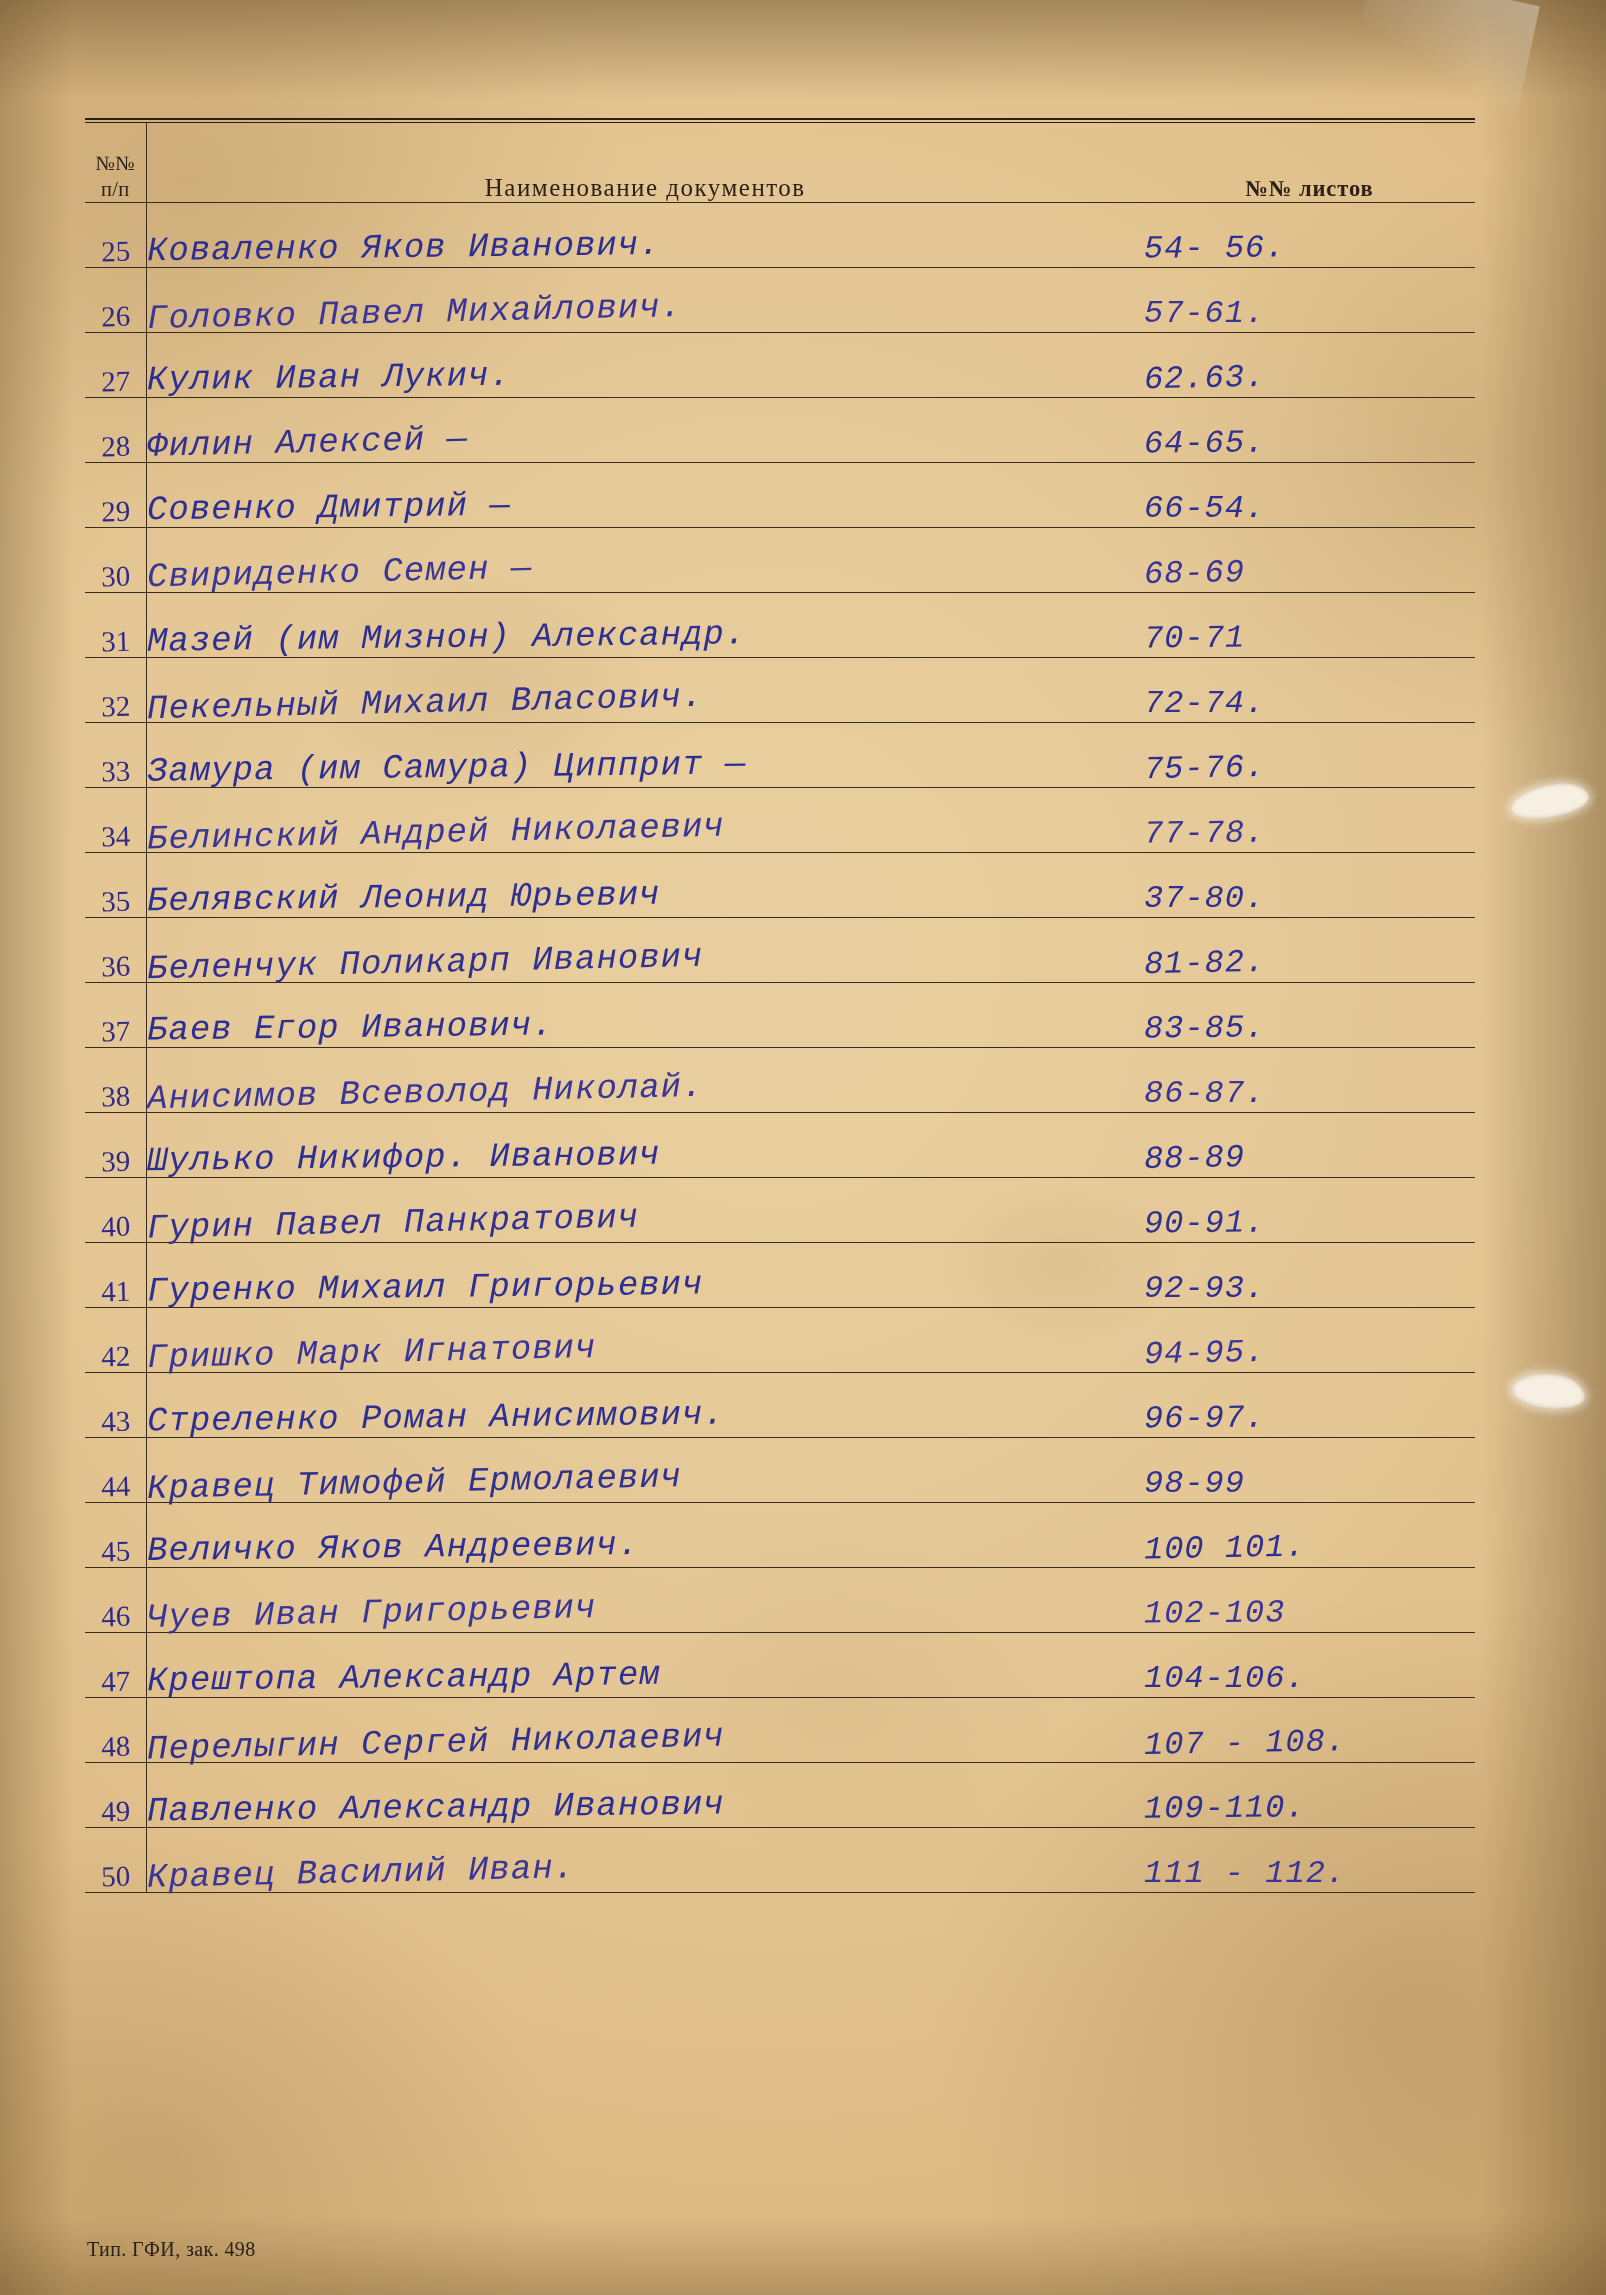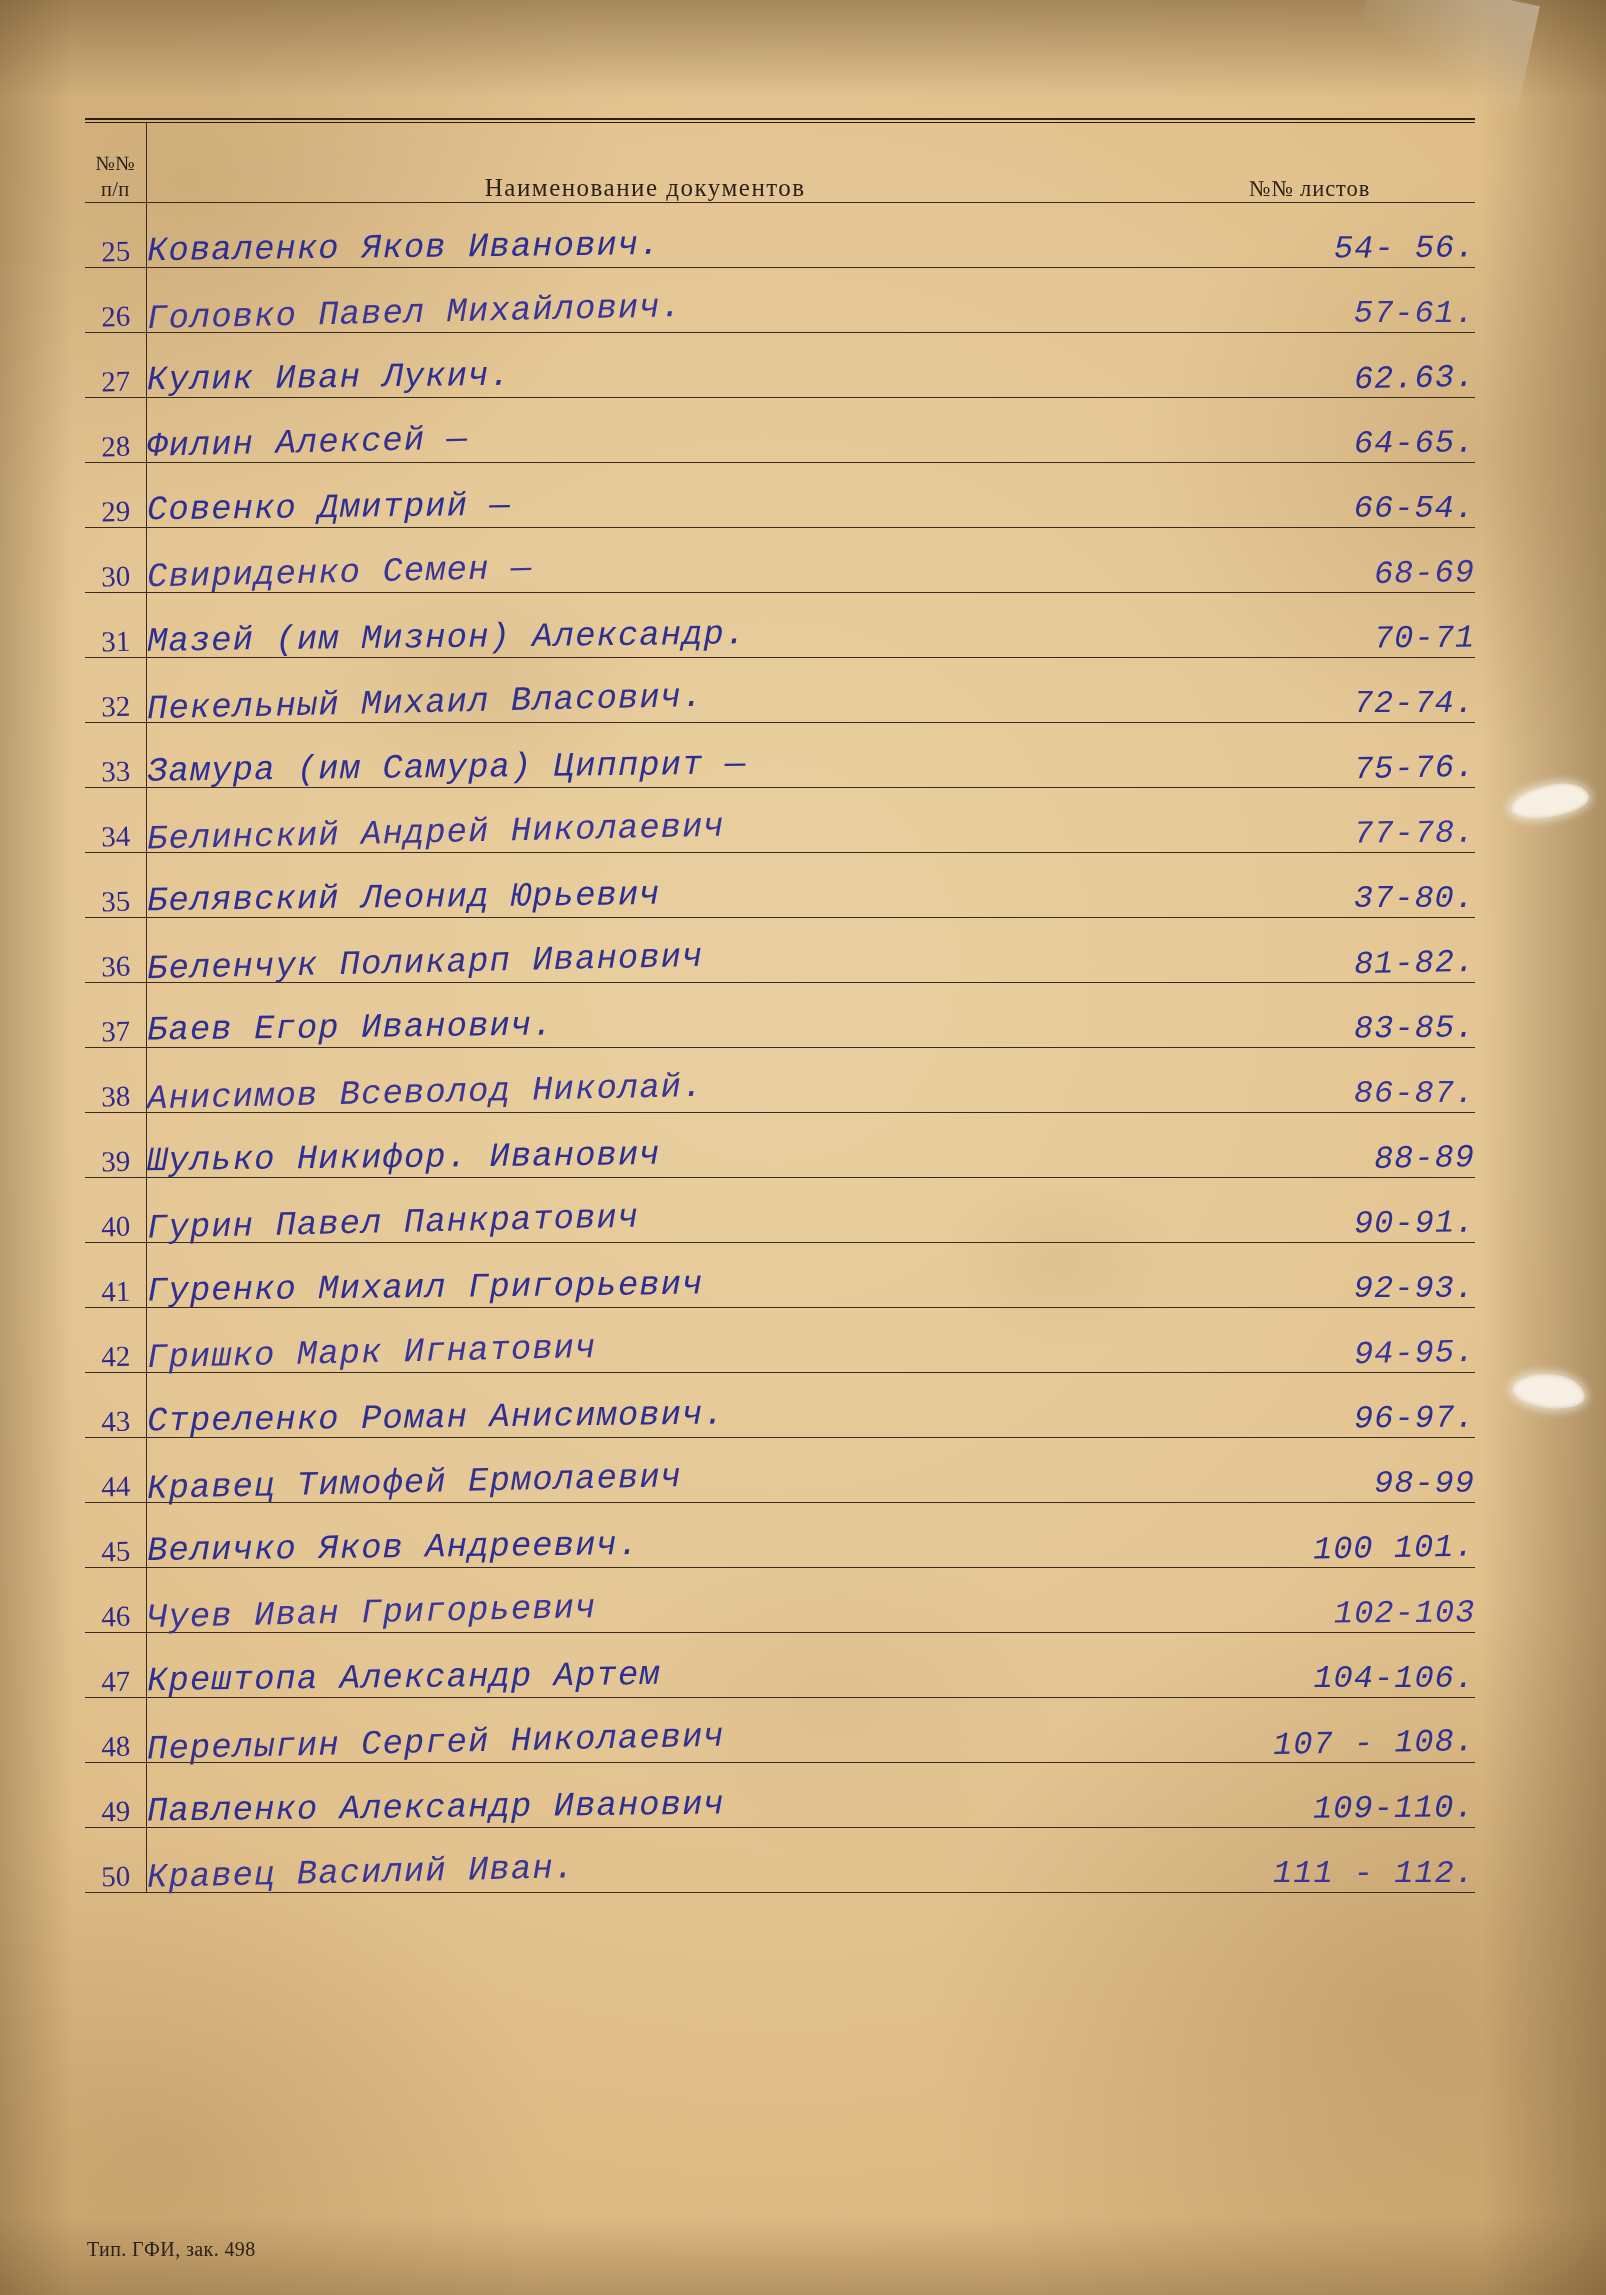--- a/index.html
+++ b/index.html
@@ -128,20 +128,21 @@
     line-height: 1.25;
     letter-spacing: 0.3px;
   }
   .th-name {
     font-size: 25px;
     letter-spacing: 1.5px;
   }
   .th-leaf {
     font-size: 22.5px;
     letter-spacing: 0.9px;
+    font-weight: bold;
   }
 
   tbody tr { height: 65px; }
 
   .cell-num {
     text-align: center;
     font-family: "Liberation Serif", serif;
     font-size: 29px;
     color: #2f2a8a;
     padding-bottom: 6.6px;
@@ -158,21 +159,20 @@
     padding-bottom: 8px;
     font-size: 34px;
     white-space: nowrap;
     overflow: visible;
   }
   .cell-leaf {
     padding-left: 22.5px;
     padding-bottom: 8px;
     font-size: 32px;
     white-space: nowrap;
-    text-align: right;
   }
   .ink-a { color: #2e2f92; }
   .ink-b { color: #3a3597; }
   .ink-c { color: #33318f; }
 
   
   tbody tr:nth-child(odd) .cell-name span { display: inline-block; transform: rotate(-0.7deg); }
   tbody tr:nth-child(even) .cell-name span { display: inline-block; transform: rotate(-1.3deg); }
   tbody tr:nth-child(3n) .cell-leaf span { display: inline-block; transform: rotate(-1.1deg); }
   tbody tr:nth-child(3n+1) .cell-leaf span { display: inline-block; transform: rotate(-0.5deg); }

